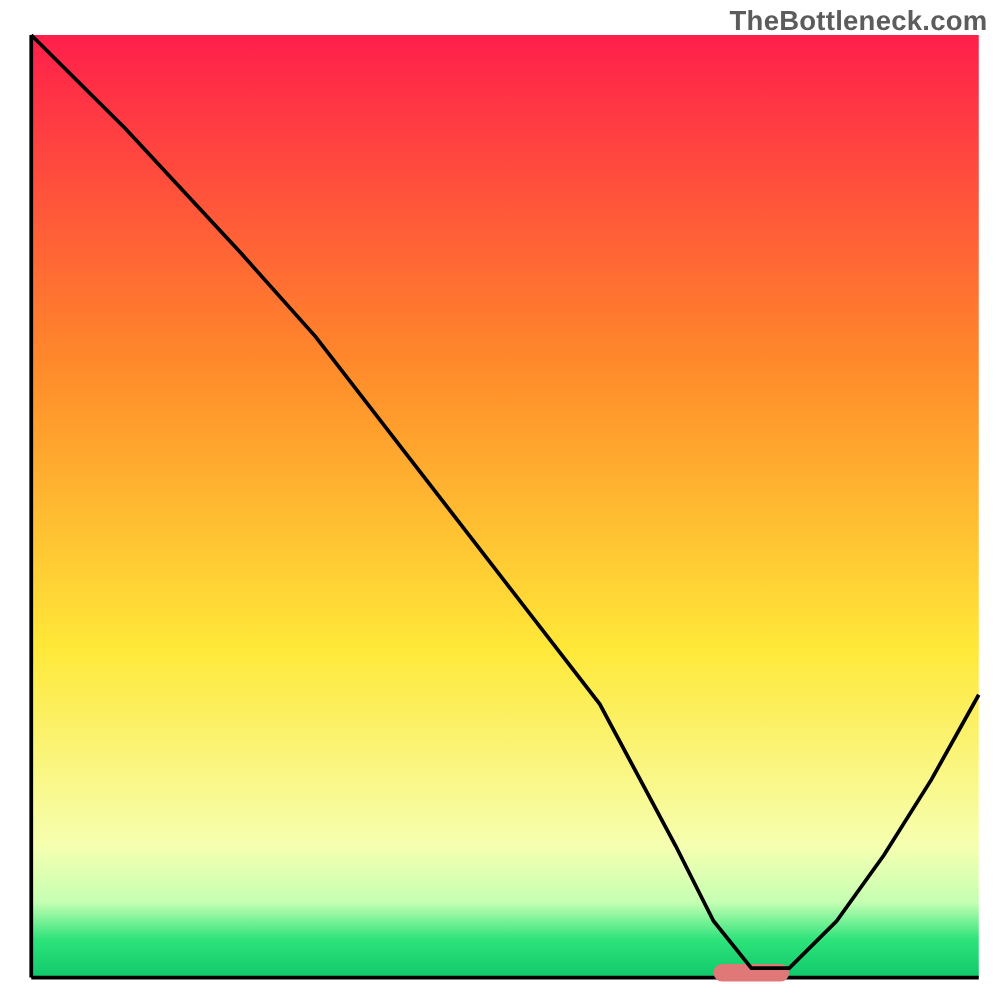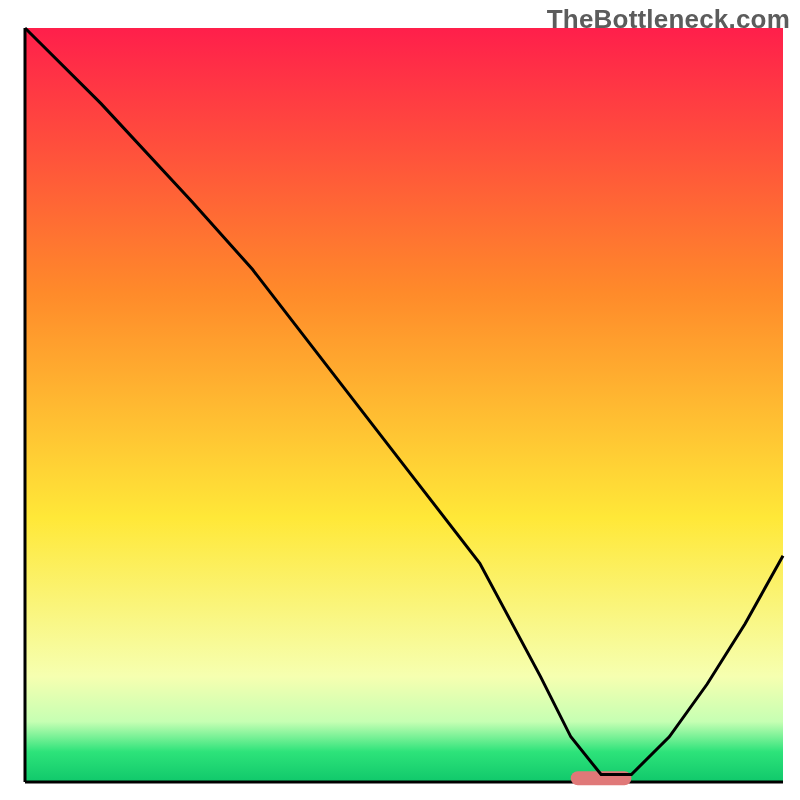--- a/index.html
+++ b/index.html
@@ -12,21 +12,21 @@
   }
   .container {
     position: relative;
     width: 800px;
     height: 800px;
   }
   .watermark {
     position: absolute;
     top: 4px;
     right: 10px;
-    font-size: 26px;
+    font-size: 22px;
     font-weight: 600;
     color: #5c5c5c;
     letter-spacing: 0.2px;
   }
   svg {
     display: block;
     position: absolute;
     top: 0;
     left: 0;
   }

